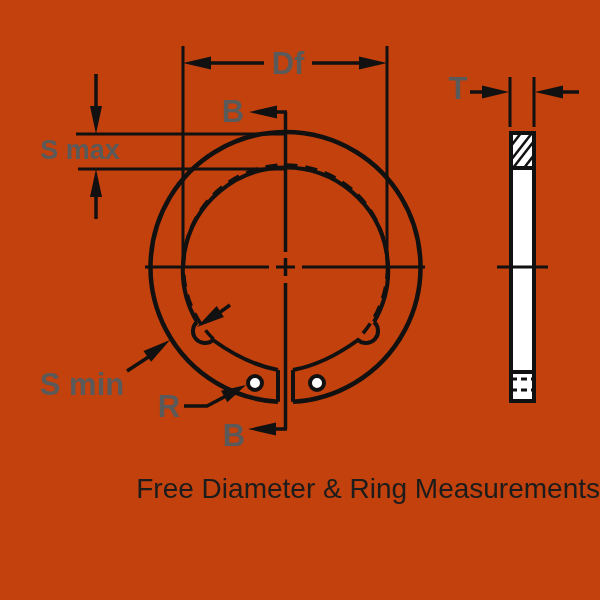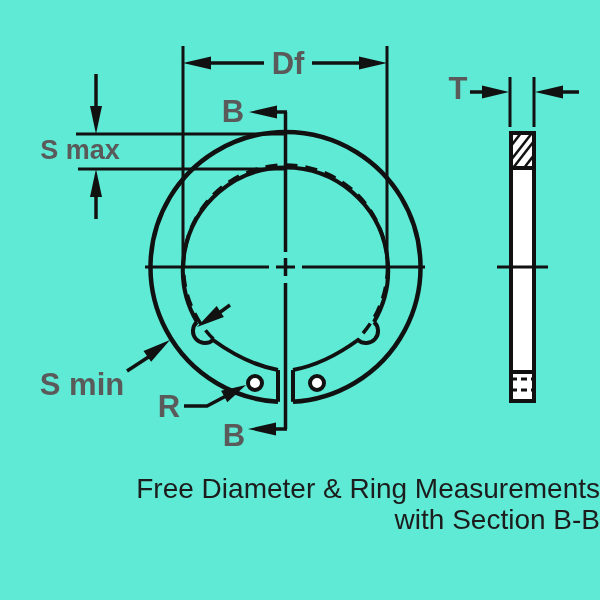--- a/index.html
+++ b/index.html
@@ -1,16 +1,16 @@
 <!DOCTYPE html>
 <html><head>
 <meta charset="utf-8">
 <style>
   html,body{margin:0;padding:0;background:#ffffff;}
-  #stage{position:relative;width:600px;height:600px;background:#5eead4;overflow:hidden;
+  #stage{position:relative;width:600px;height:600px;background:#c2410c;overflow:hidden;
          font-family:"Liberation Sans",sans-serif;}
   svg{position:absolute;top:0;left:0;}
   .lbl{font-family:"Liberation Sans",sans-serif;font-weight:bold;}
   .caption{position:absolute;left:0;width:600px;text-align:right;
            font-family:"Liberation Sans",sans-serif;color:#1c1c1c;
            font-size:28px;line-height:30px;}
   .cap1{top:474px;}
   .cap2{top:505px;}
 </style>
 </head>
@@ -108,14 +108,13 @@
       <text class="lbl" x="233" y="122" font-size="31" text-anchor="middle" fill="#5a5a5a">B</text>
       <text class="lbl" x="234" y="446" font-size="31" text-anchor="middle" fill="#5a5a5a">B</text>
       <text class="lbl" x="80" y="159" font-size="27" text-anchor="middle" fill="#5a5a5a">S max</text>
       <text class="lbl" x="82" y="395" font-size="31" text-anchor="middle" fill="#5a5a5a">S min</text>
       <text class="lbl" x="169" y="417" font-size="31" text-anchor="middle" fill="#5a5a5a">R</text>
       <text class="lbl" x="458" y="99" font-size="31" text-anchor="middle" fill="#5a5a5a">T</text>
     </g>
   </svg>
 
   <div class="caption cap1">Free Diameter &amp; Ring Measurements</div>
-  <div class="caption cap2">with Section B-B</div>
 </div>
 
 </body></html>

